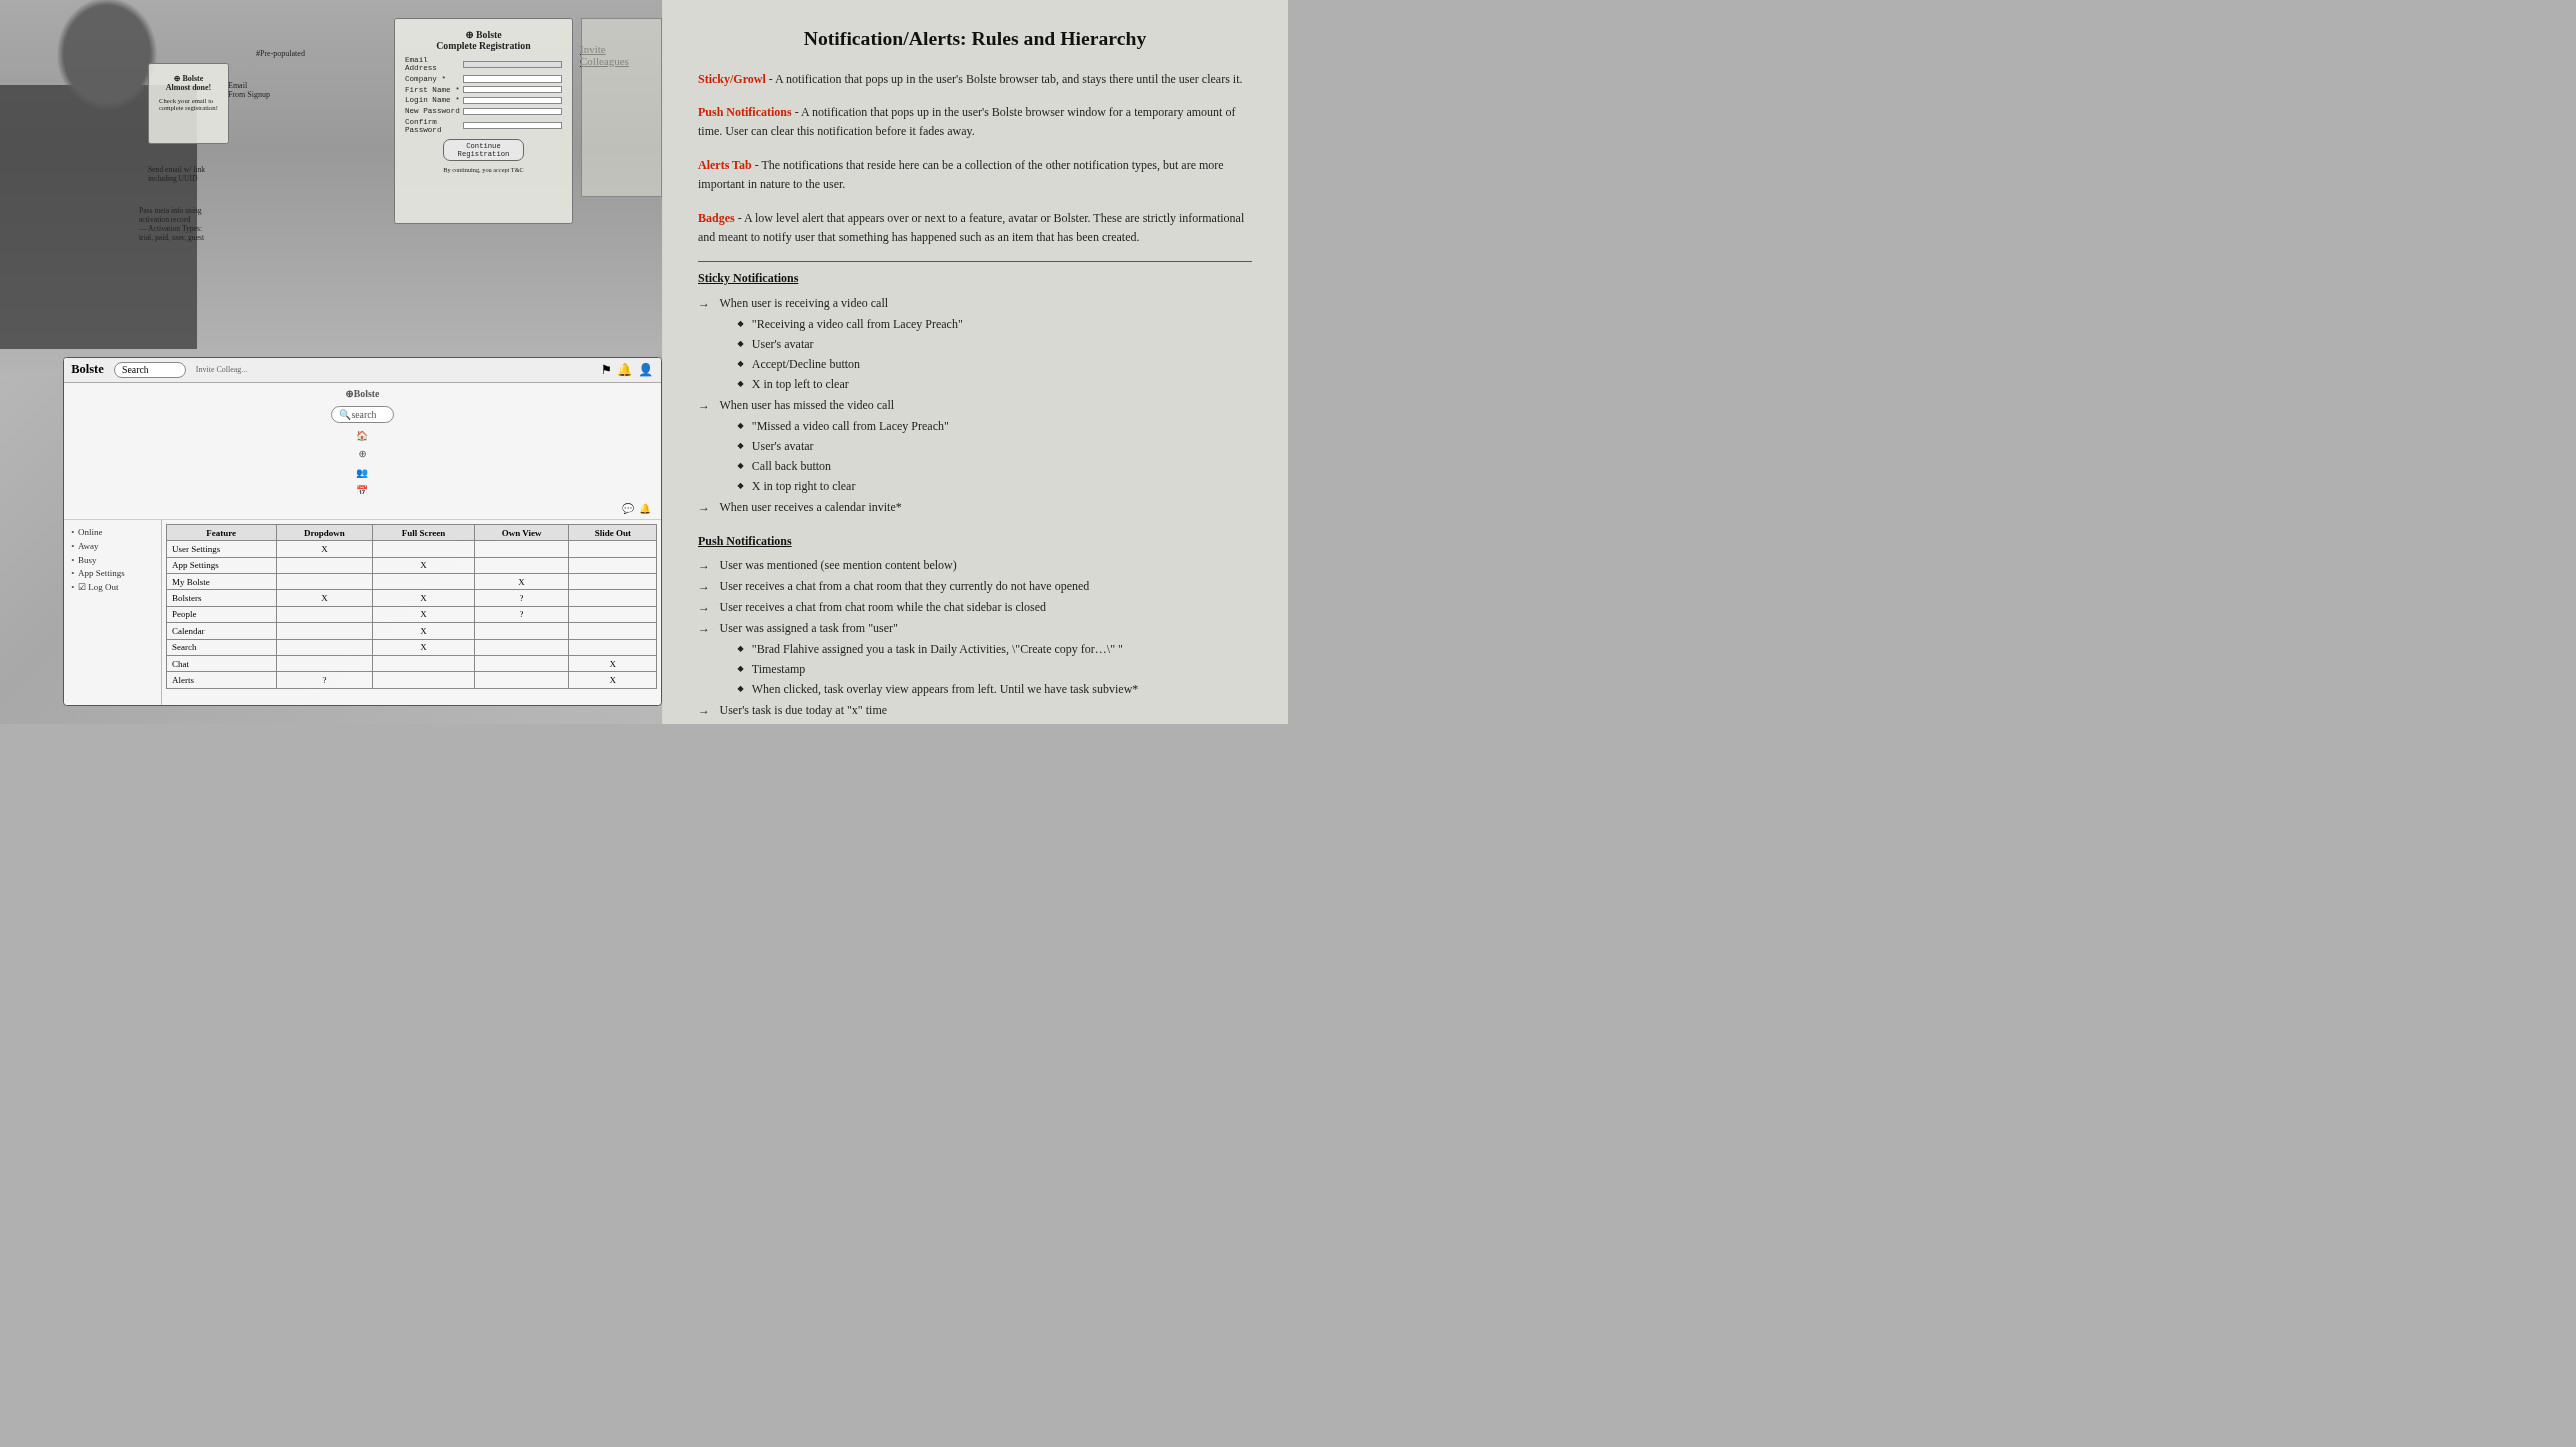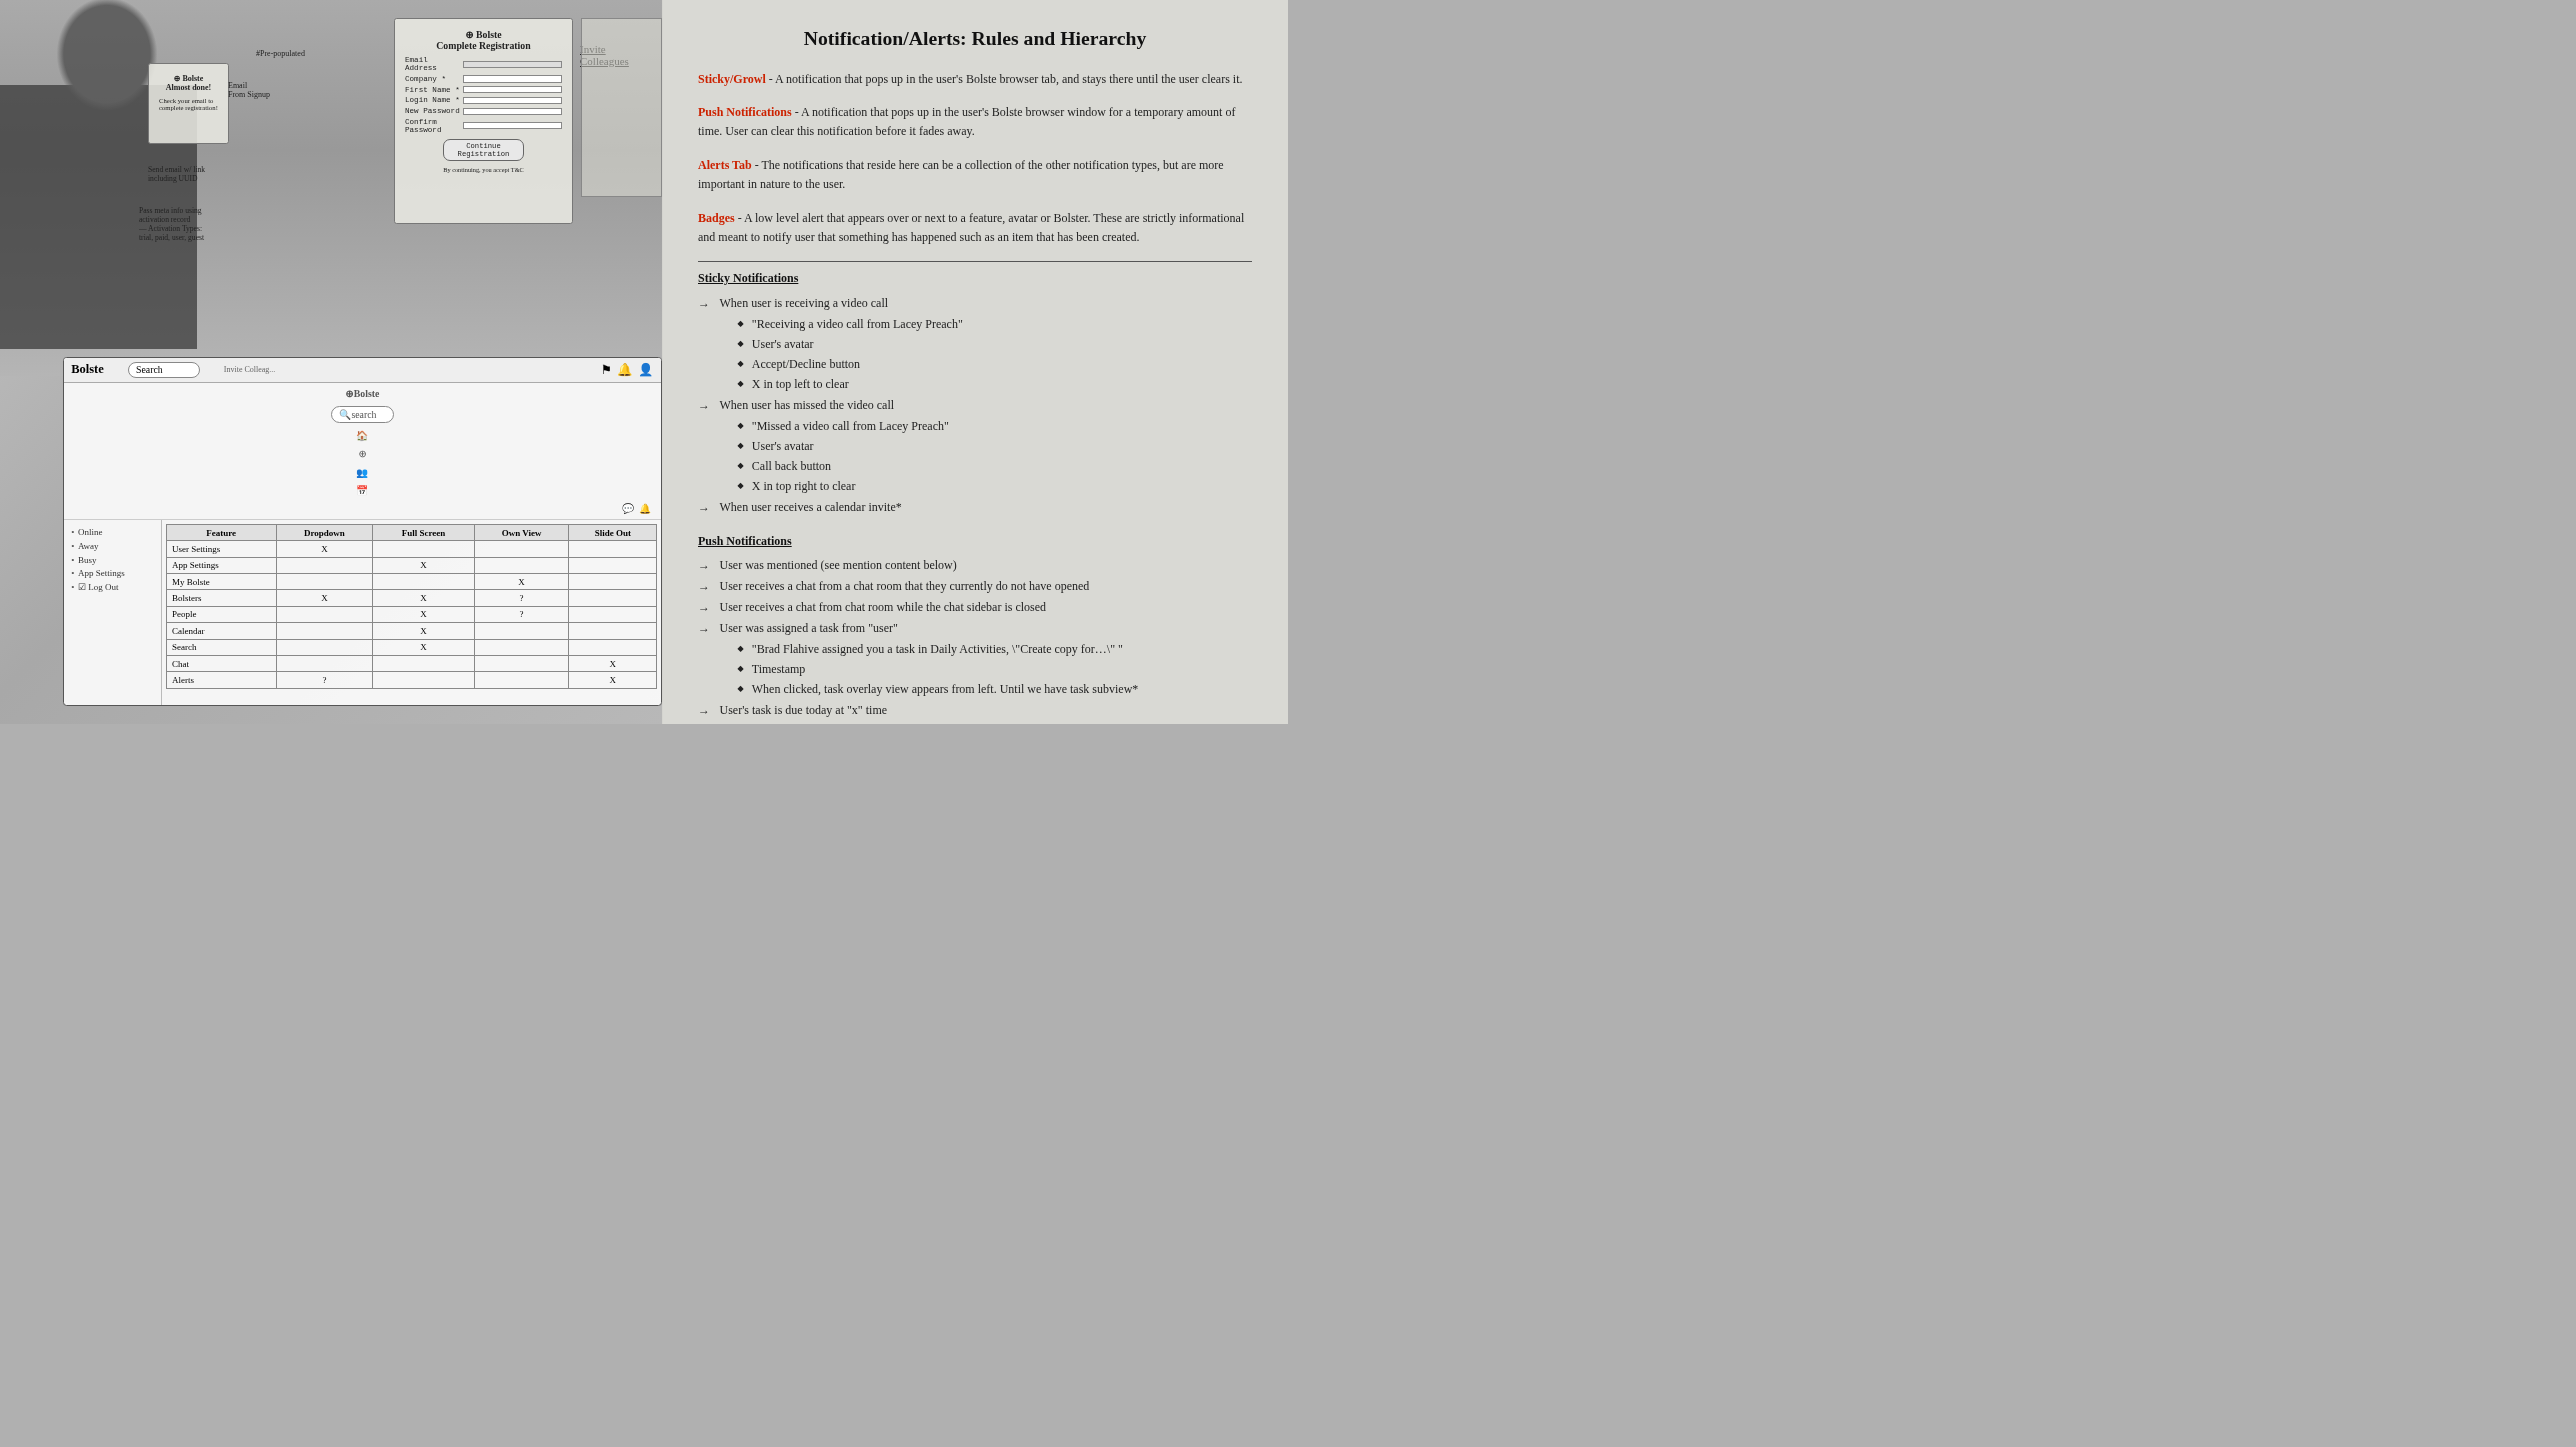--- a/index.html
+++ b/index.html
@@ -116,21 +116,21 @@
       background: rgba(255,255,255,0.88);
       border: 1.8px solid #555;
       border-radius: 3.6px;
       overflow: hidden;
     }
 
     
     .wf-topbar {
       display: flex;
       align-items: center;
-      gap: 24px;
+      gap: 10px;
       padding: 3.6px 7.2px;
       background: #eee;
       border-bottom: 0.9px solid #aaa;
       font-size: 10.7px;
     }
 
     .wf-logo {
       font-family: cursive;
       font-size: 12.5px;
       font-weight: bold;

